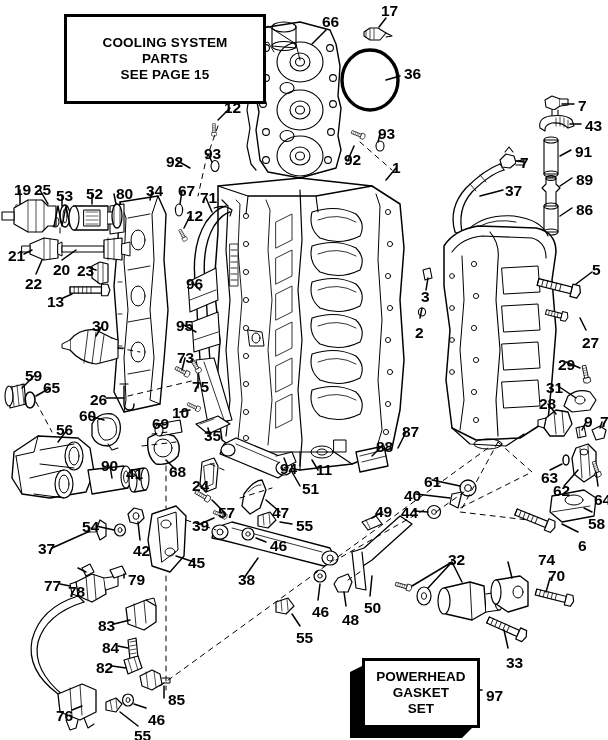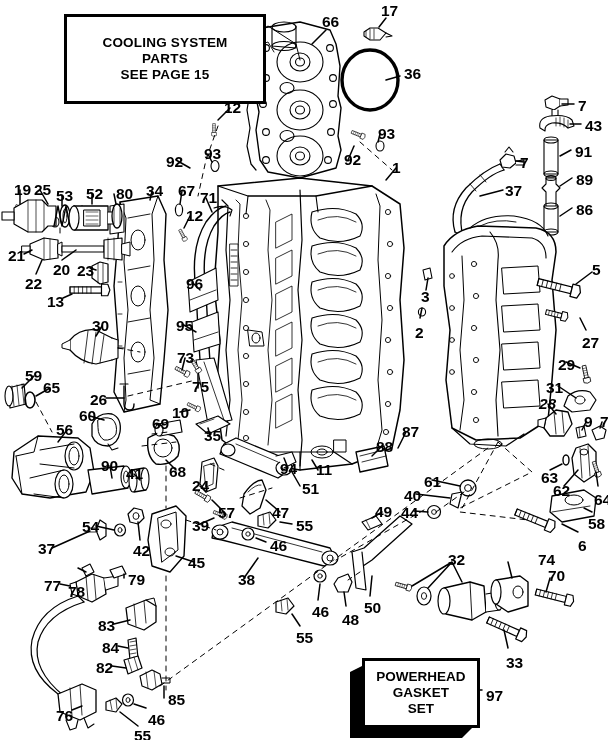--- a/index.html
+++ b/index.html
@@ -871,21 +871,21 @@
       <div class="cal" style="left: 77px; top: 263px;">23</div>
       <div class="cal" style="left: 25px; top: 276px;">22</div>
       <div class="cal" style="left: 47px; top: 294px;">13</div>
       <div class="cal" style="left: 186px; top: 276px;">96</div>
       <div class="cal" style="left: 421px; top: 289px;">3</div>
       <div class="cal" style="left: 415px; top: 325px;">2</div>
       <div class="cal" style="left: 592px; top: 262px;">5</div>
       <div class="cal" style="left: 582px; top: 335px;">27</div>
       <div class="cal" style="left: 558px; top: 357px;">29</div>
       <div class="cal" style="left: 546px; top: 380px;">31</div>
-      <div class="cal" style="left: 539px; top: 396px; font-style: italic;">28</div>
+      <div class="cal" style="left: 539px; top: 396px;">28</div>
       <div class="cal" style="left: 584px; top: 414px;">9</div>
       <div class="cal" style="left: 600px; top: 414px;">7</div>
       <div class="cal" style="left: 176px; top: 318px;">95</div>
       <div class="cal" style="left: 92px; top: 318px;">30</div>
       <div class="cal" style="left: 177px; top: 350px;">73</div>
       <div class="cal" style="left: 25px; top: 368px;">59</div>
       <div class="cal" style="left: 43px; top: 380px;">65</div>
       <div class="cal" style="left: 192px; top: 379px;">75</div>
       <div class="cal" style="left: 90px; top: 392px;">26</div>
       <div class="cal" style="left: 172px; top: 405px;">10</div>

